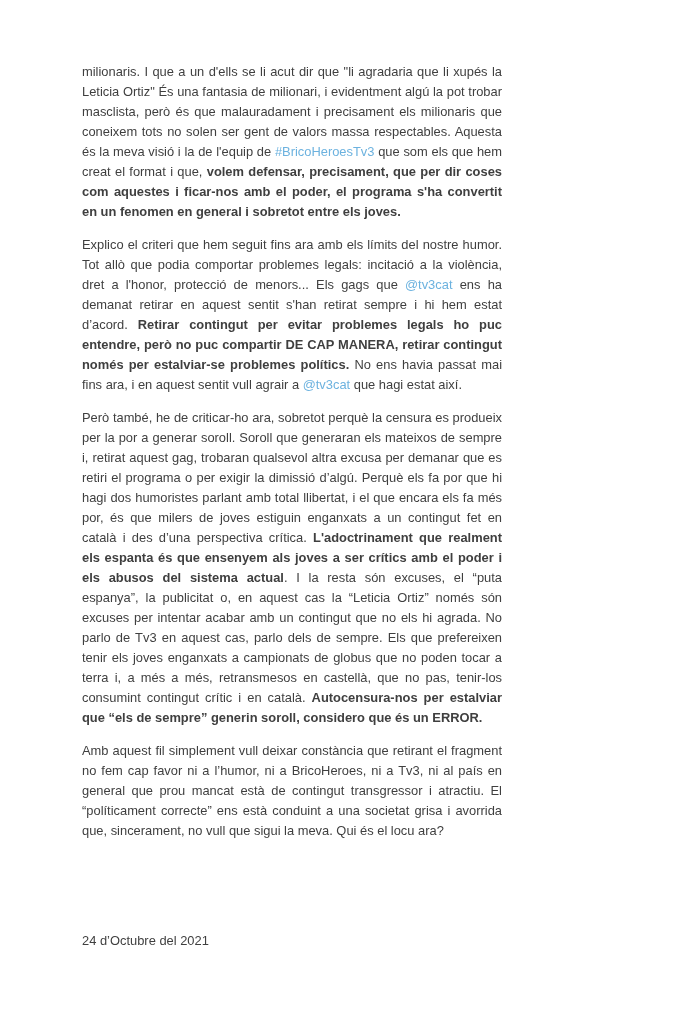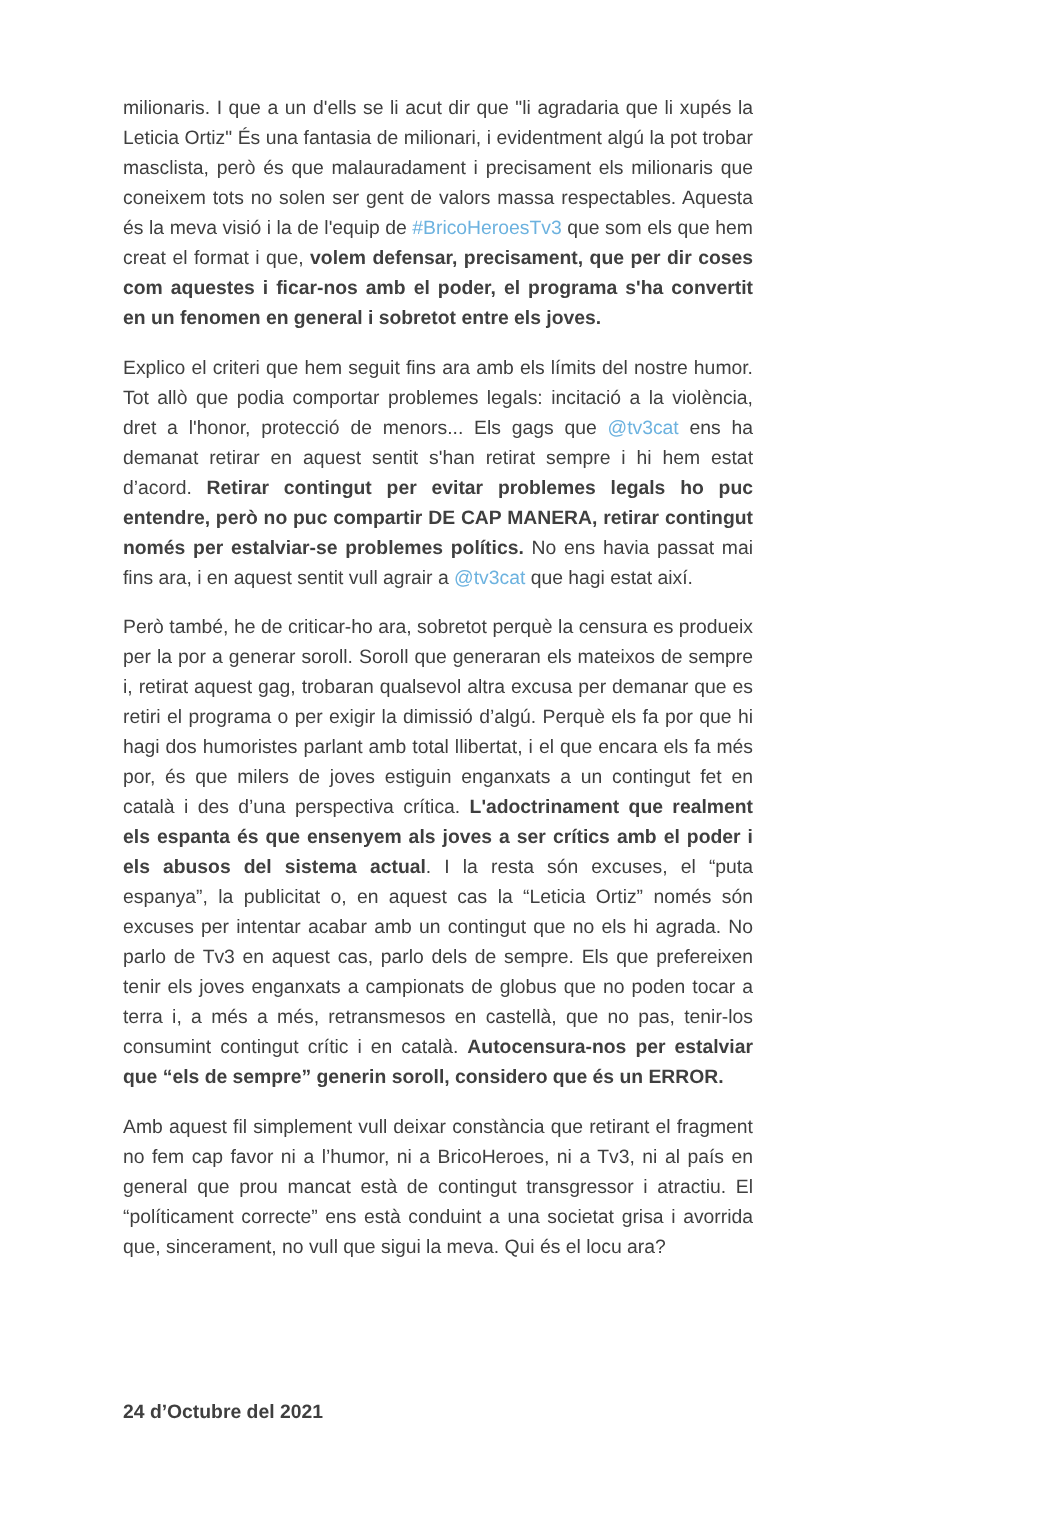--- a/index.html
+++ b/index.html
@@ -29,21 +29,21 @@
   }
   .seg-normal { font-weight: 400; }
   .seg-bold { font-weight: 700; }
   .seg-link {
     color: var(--link-color, #6cb2df);
     text-decoration: none;
     cursor: pointer;
   }
   .signature { margin-top: 90px; }
   .sig-name { font-weight: 700; }
-  .sig-date { font-weight: 700; }
+  .sig-date { font-weight: 400; }
 </style>
 </head>
 <body>
 
 <div class="page">
   <div class="doc-body">
       <p><span class="seg-normal">milionaris. I que a un d'ells se li acut dir que "li agradaria que li xupés la Leticia Ortiz" És una fantasia de milionari, i evidentment algú la pot trobar masclista, però és que malauradament i precisament els milionaris que coneixem tots no solen ser gent de valors massa respectables.  Aquesta és la meva visió i la de l'equip de </span><a class="seg-link">#BricoHeroesTv3</a><span class="seg-normal"> que som els que hem creat el format i que, </span><span class="seg-bold">volem defensar, precisament, que per dir coses com aquestes i ficar-nos amb el poder, el programa s'ha convertit en un fenomen en general i sobretot entre els joves.</span></p>
       <p><span class="seg-normal">Explico el criteri que hem seguit fins ara amb els límits del nostre humor. Tot allò que podia comportar problemes legals: incitació a la violència, dret a l'honor, protecció de menors... Els gags que </span><a class="seg-link">@tv3cat</a><span class="seg-normal"> ens ha demanat retirar en aquest sentit s'han retirat sempre i hi hem estat d’acord. </span><span class="seg-bold">Retirar contingut per evitar problemes legals ho puc entendre, però no puc compartir DE CAP MANERA, retirar contingut només per estalviar-se problemes polítics.</span><span class="seg-normal"> No ens havia passat mai fins ara, i en aquest sentit vull agrair a </span><a class="seg-link">@tv3cat</a><span class="seg-normal"> que hagi estat així.</span></p>
       <p><span class="seg-normal">Però també, he de criticar-ho ara, sobretot perquè la censura es produeix per la por a generar soroll. Soroll que generaran els mateixos de sempre i, retirat aquest gag, trobaran qualsevol altra excusa per demanar que es retiri el programa o per exigir la dimissió d’algú. Perquè els fa por que hi hagi dos humoristes parlant amb total llibertat, i el que encara els fa més por, és que milers de joves estiguin enganxats a un contingut fet en català i des d’una perspectiva crítica. </span><span class="seg-bold">L'adoctrinament que realment els espanta és que ensenyem als joves a ser crítics amb el poder i els abusos del sistema actual</span><span class="seg-normal">. I la resta són excuses, el “puta espanya”, la publicitat o, en aquest cas la “Leticia Ortiz” només són excuses per intentar acabar amb un contingut que no els hi agrada. No parlo de Tv3 en aquest cas, parlo dels de sempre. Els que prefereixen tenir els joves enganxats a campionats de globus que no poden tocar a terra i, a més a més, retransmesos en castellà, que no pas, tenir-los consumint contingut crític i en català. </span><span class="seg-bold">Autocensura-nos per estalviar que “els de sempre” generin soroll, considero que és un ERROR.</span></p>
       <p><span class="seg-normal">Amb aquest fil simplement vull deixar constància que retirant el fragment no fem cap favor ni a l’humor, ni a BricoHeroes, ni a Tv3, ni al país en general que prou mancat està de contingut transgressor i atractiu. El “políticament correcte” ens està conduint a una societat grisa i avorrida que, sincerament, no vull que sigui la meva. Qui és el locu ara?</span></p>

